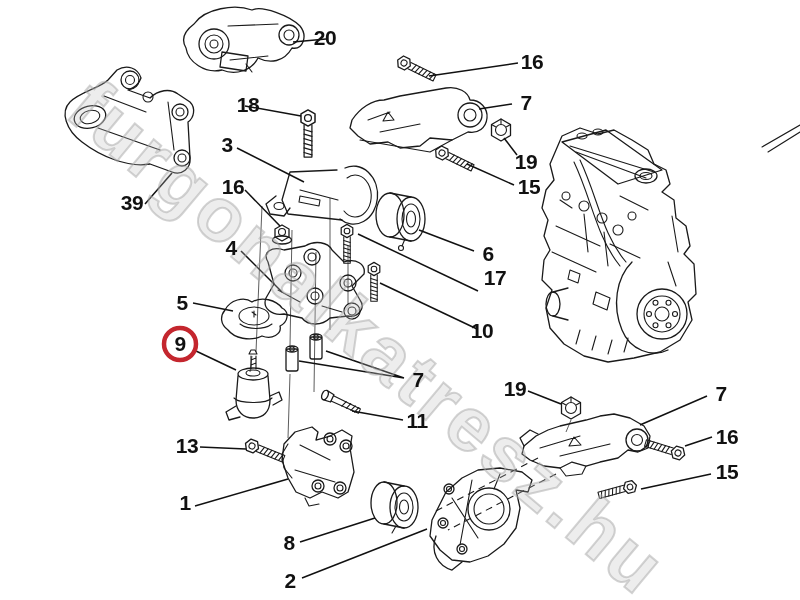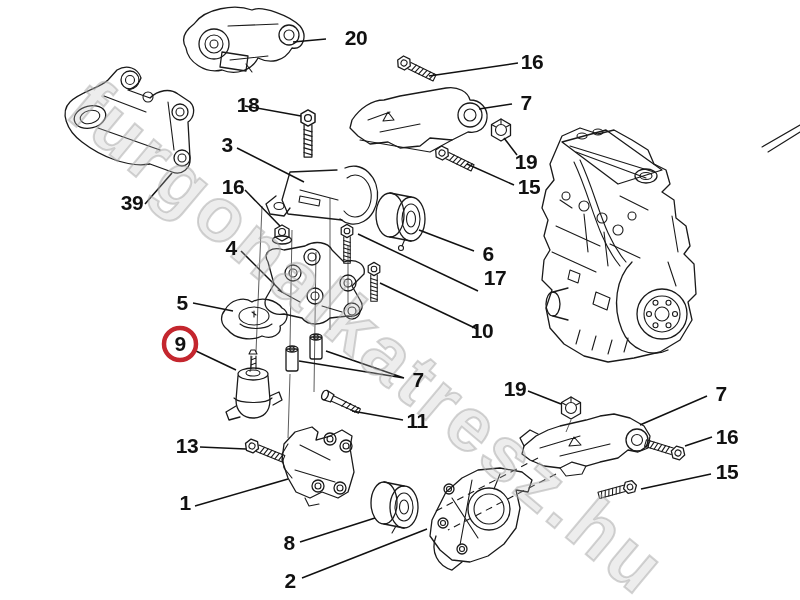--- a/index.html
+++ b/index.html
@@ -303,21 +303,21 @@
     <path class="lead" d="M195,506 L288,479"></path>
     <path class="lead" d="M300,542 L375,518"></path>
     <path class="lead" d="M302,578 L427,529"></path>
   </g>
 
   <circle cx="180" cy="344" r="16" fill="none" stroke-width="4.5" stroke="#c4262e"></circle>
 </svg>
 
 <div class="wm">furgonalkatresz.hu</div>
 
-<div class="callout" style="left:356px;top:38px">20</div>
+<div class="callout" style="left:325px;top:38px">20</div>
 <div class="callout" style="left:532px;top:62px">16</div>
 <div class="callout" style="left:526px;top:103px">7</div>
 <div class="callout" style="left:248px;top:105px">18</div>
 <div class="callout" style="left:526px;top:162px">19</div>
 <div class="callout" style="left:529px;top:187px">15</div>
 <div class="callout" style="left:227px;top:145px">3</div>
 <div class="callout" style="left:233px;top:187px">16</div>
 <div class="callout" style="left:132px;top:203px">39</div>
 <div class="callout" style="left:231px;top:248px">4</div>
 <div class="callout" style="left:488px;top:254px">6</div>

